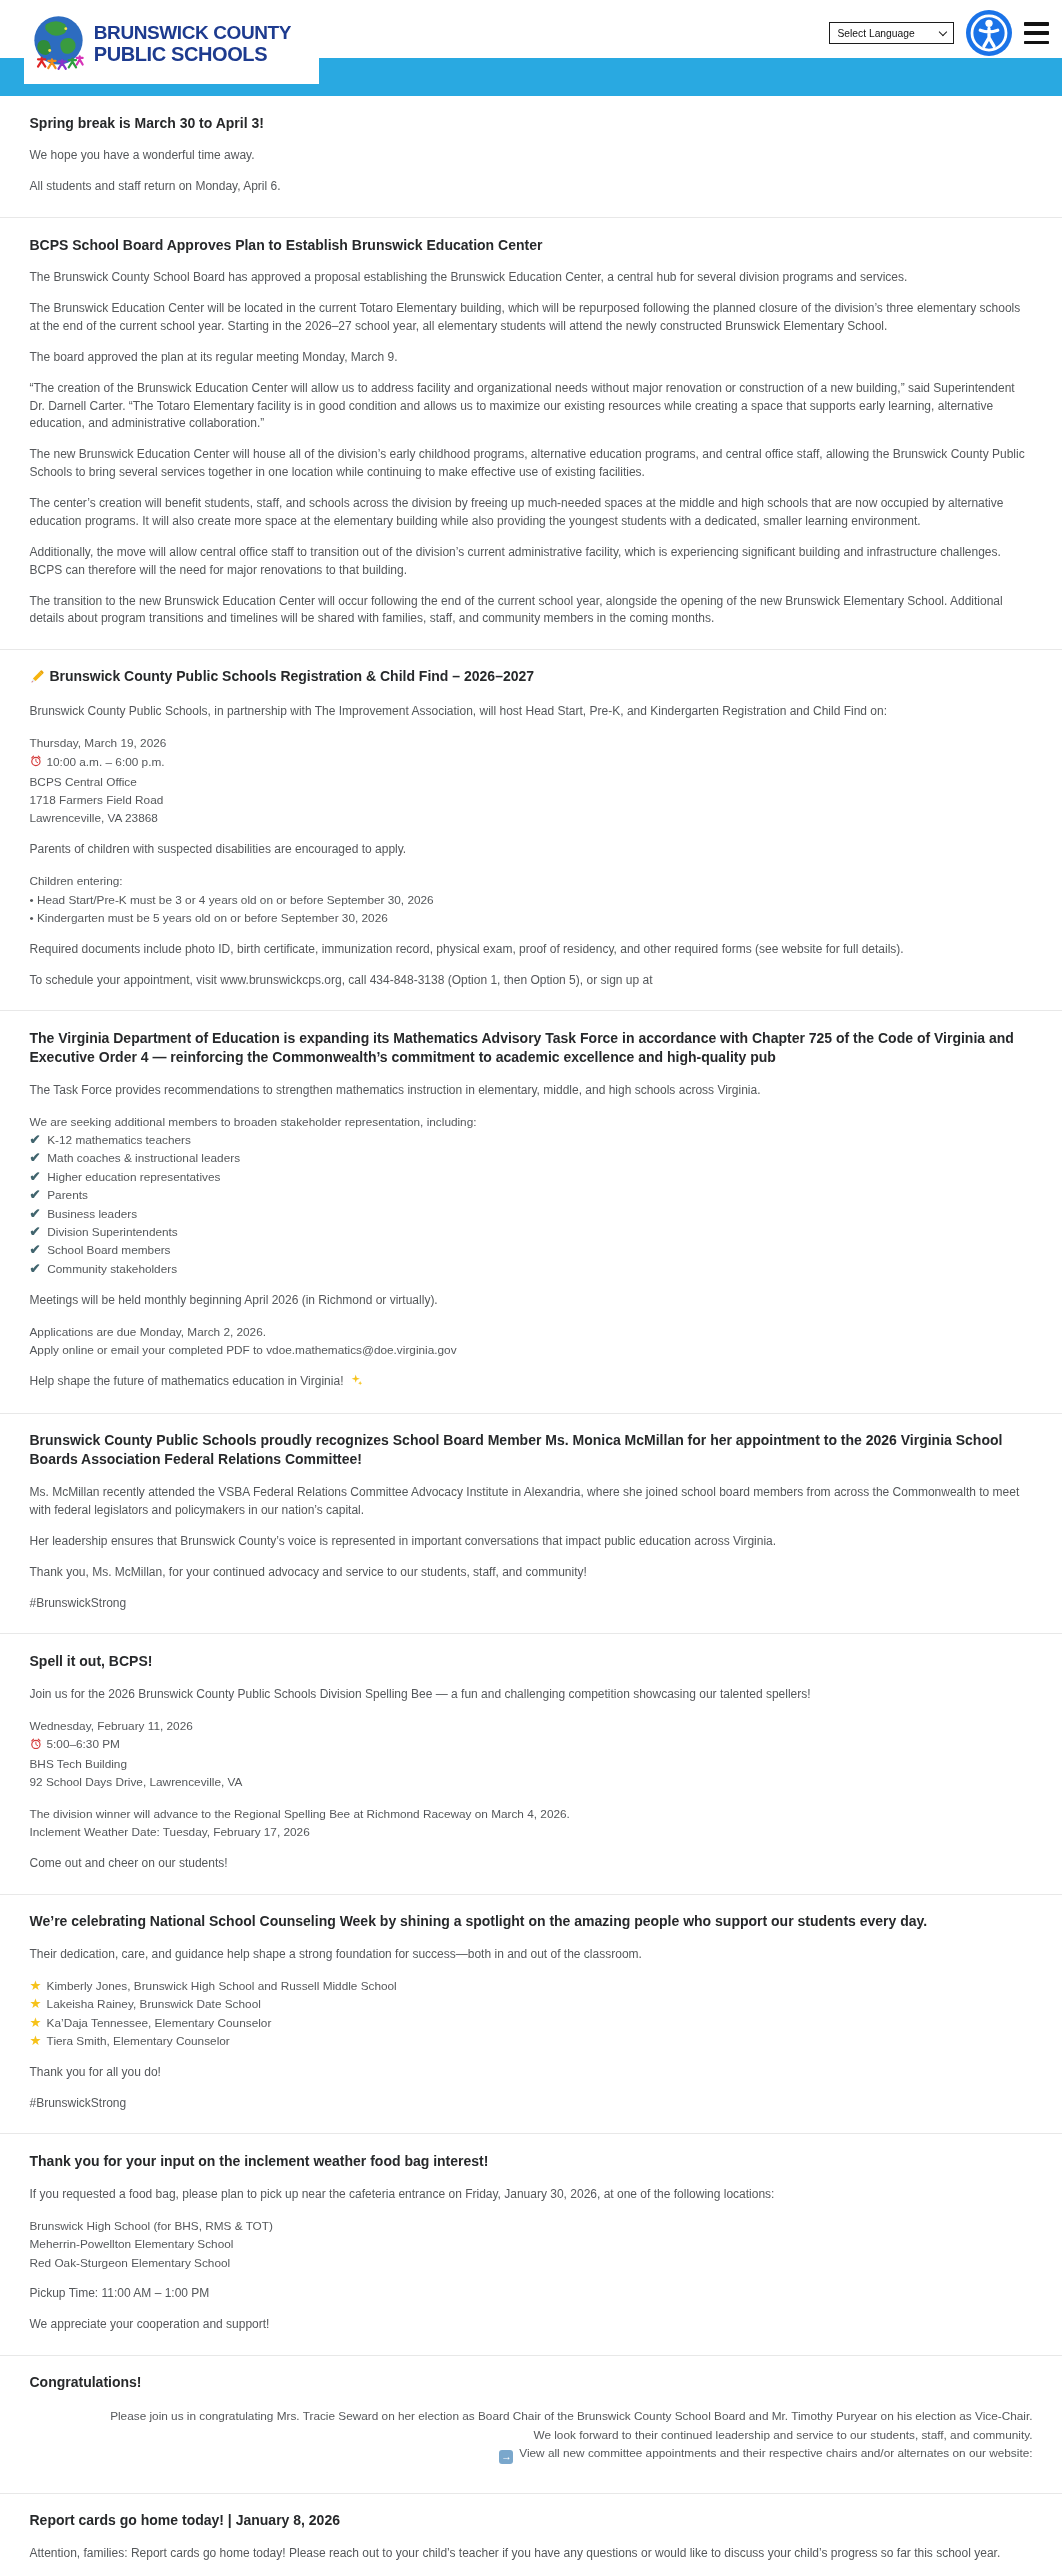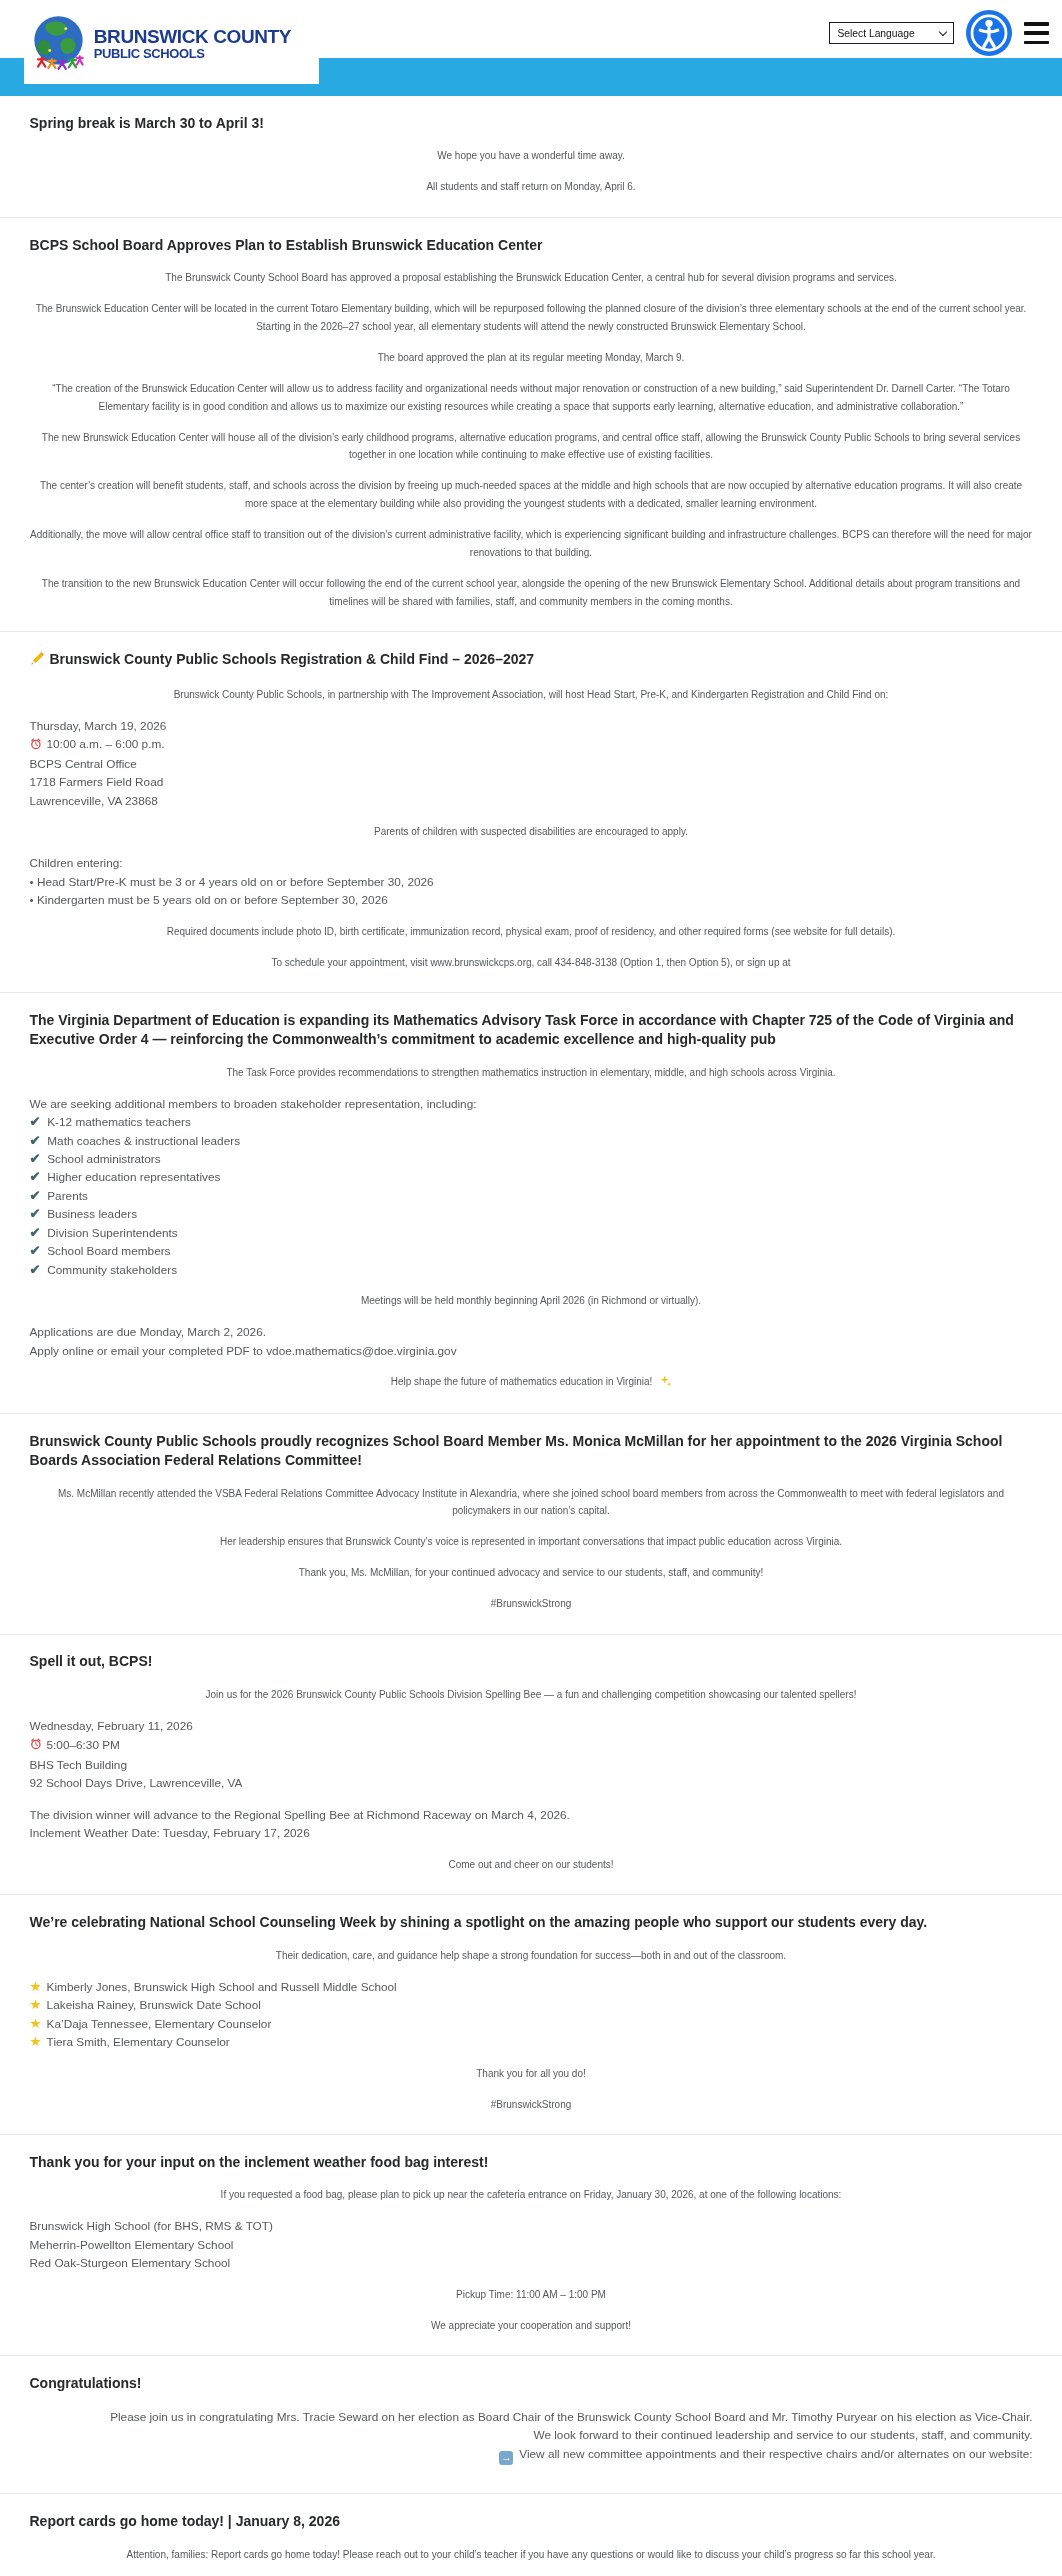--- a/index.html
+++ b/index.html
@@ -6,37 +6,37 @@
   html,body { margin:0; padding:0; background:#fff; font-family:"Liberation Sans", sans-serif; }
 
   
   .site-header { position:relative; }
   .header-top { height:58px; background:#fff; position:relative;margin-left:24px; }
   .blue-band { height:38px; background:#29a9e1; }
   .logo-box { position:absolute; left:0; top:0; width:295px; height:84px; background:#fff;
               z-index:2; display:flex; align-items:center; padding:4.4px 0 0 7.4px; gap:7.4px; cursor:pointer; }
   .logo-text { display:flex; flex-direction:column; line-height:1.08; }
   .logo-line1 { font-size:19px; font-weight:700; color:#1d3b8f; letter-spacing:-0.4px; }
-  .logo-line2 { font-size:13px; font-weight:700; color:#1d3b8f; letter-spacing:-0.4px; }
+  .logo-line2 { font-size:20px; font-weight:700; color:#1d3b8f; letter-spacing:-0.4px; }
   .header-controls { position:absolute; right:11.8px; top:10.3px; display:flex; align-items:center; gap:11.8px; z-index:3; }
   .lang-select { border:0.7px solid #1c1c1c; background:#fff; height:22px; padding:0 7.4px;
                  display:flex; align-items:center; gap:25px; font-size:10.3px; color:#111; cursor:pointer; }
   .chev { width:5.9px; height:5.9px; border-right:1.5px solid #1c1c1c; border-bottom:1.5px solid #1c1c1c;
           transform:rotate(45deg); margin-top:-3px; }
   .a11y-btn { width:46px; height:46px; padding:0; border:none; background:transparent; cursor:pointer; }
   .menu-btn { width:26.6px; height:22px; padding:0; border:none; background:transparent; cursor:pointer;
               display:flex; flex-direction:column; justify-content:space-between; }
   .menu-bar { height:3.7px; width:25px; background:#121212; border-radius:0.7px; }
 
   
   .feed { background:#fff; }
   .post { padding:17.7px 29.5px 20.7px; border-top:0.7px solid #e8e8e8; }
   .post:first-child { border-top:none; }
   .post-title { font-size:14px; font-weight:700; color:#27292b; margin:0 0 14.8px; line-height:19px; }
-  .para { font-size:10px; color:#55585b; line-height:17.7px; margin:0 0 13.3px;text-align:center; }
+  .para { font-size:12px; color:#55585b; line-height:17.7px; margin:0 0 13.3px; }
   .para:last-child { margin-bottom:0; }
   .lines { margin:0 0 13.3px; }
   .lines:last-child { margin-bottom:8px;text-align:right; }
   .line { font-size:11.8px; color:#55585b; line-height:18.4px; }
 
   
   .title-icon { display:inline-block; vertical-align:-2.2px; margin-right:5.9px; }
   .inline-icon { display:inline-block; vertical-align:-1.5px; margin-right:5.2px; }
   .check-glyph { color:#41656e; font-size:13.3px; font-weight:700; margin-right:6.6px; }
   .star-glyph { color:#f6c21a; font-size:13.3px; margin-right:5.2px; }
@@ -161,21 +161,20 @@
     <p class="para">To schedule your appointment, visit www.brunswickcps.org, call 434-848-3138 (Option 1, then Option 5), or sign up at</p>
   </article>
 
   <article class="post">
     <h2 class="post-title">The Virginia Department of Education is expanding its Mathematics Advisory Task Force in accordance with Chapter 725 of the Code of Virginia and Executive Order 4 — reinforcing the Commonwealth’s commitment to academic excellence and high-quality pub</h2>
     <p class="para">The Task Force provides recommendations to strengthen mathematics instruction in elementary, middle, and high schools across Virginia.</p>
     <div class="lines">
       <div class="line">We are seeking additional members to broaden stakeholder representation, including:</div>
       <div class="line"><span class="check-glyph">✔</span><span>K-12 mathematics teachers</span></div>
       <div class="line"><span class="check-glyph">✔</span><span>Math coaches &amp; instructional leaders</span></div>
-      <div class="line"><span class="check-glyph">✔</span><span>School administrators</span></div>
       <div class="line"><span class="check-glyph">✔</span><span>Higher education representatives</span></div>
       <div class="line"><span class="check-glyph">✔</span><span>Parents</span></div>
       <div class="line"><span class="check-glyph">✔</span><span>Business leaders</span></div>
       <div class="line"><span class="check-glyph">✔</span><span>Division Superintendents</span></div>
       <div class="line"><span class="check-glyph">✔</span><span>School Board members</span></div>
       <div class="line"><span class="check-glyph">✔</span><span>Community stakeholders</span></div>
     </div>
     <p class="para">Meetings will be held monthly beginning April 2026 (in Richmond or virtually).</p>
     <div class="lines">
       <div class="line">Applications are due Monday, March 2, 2026.</div>

